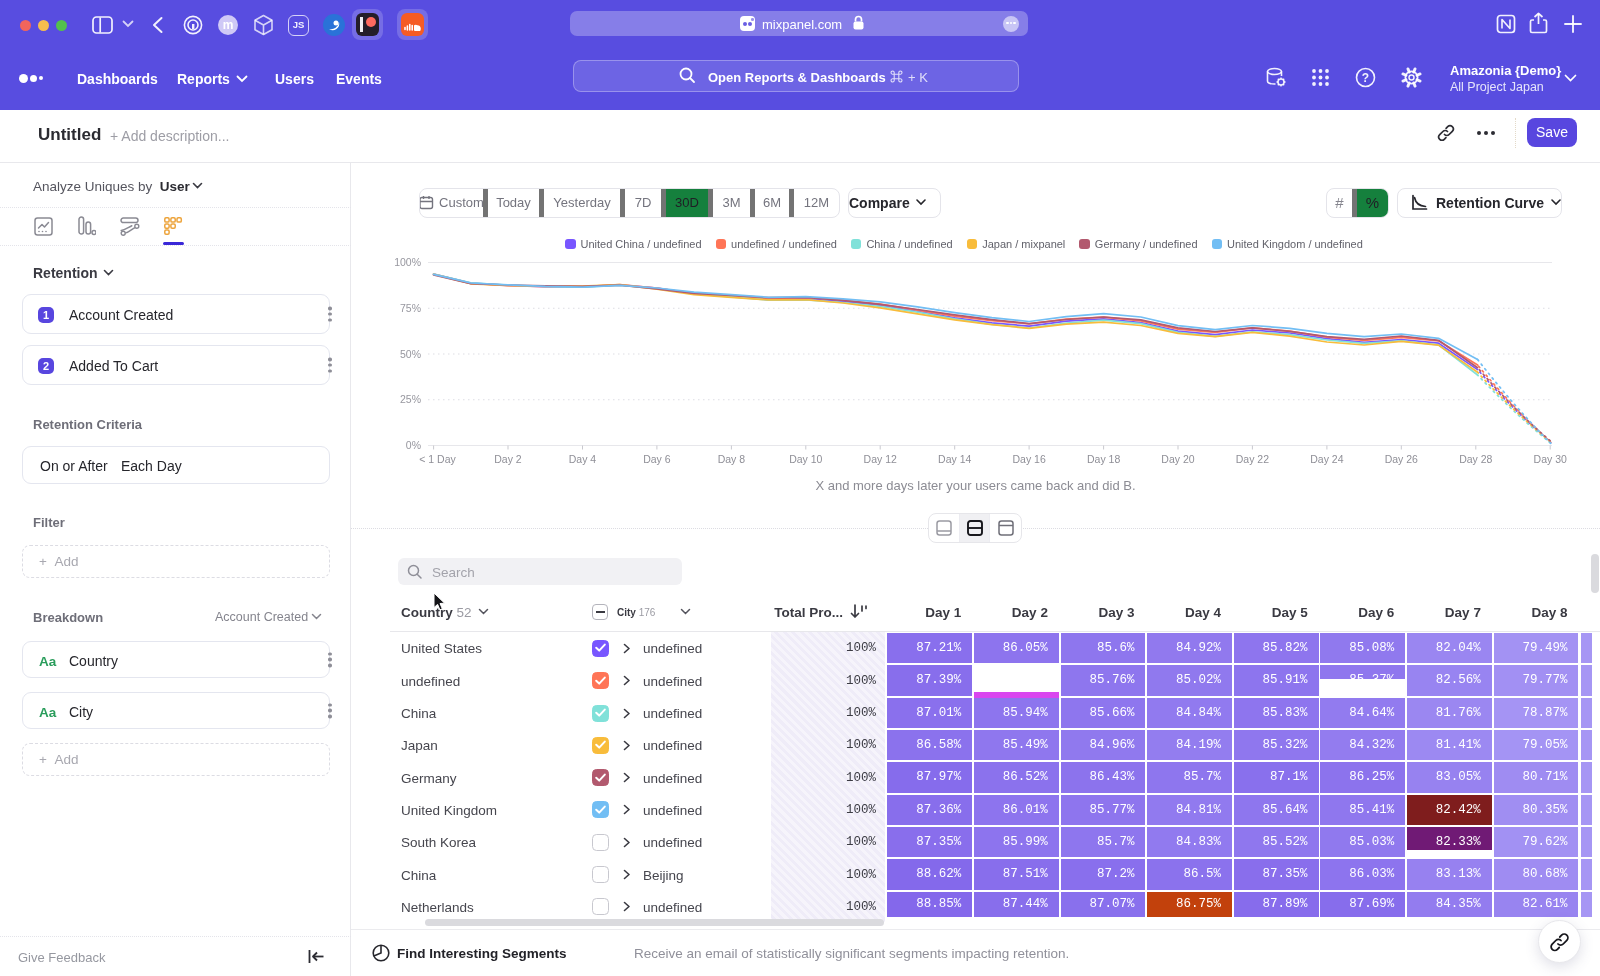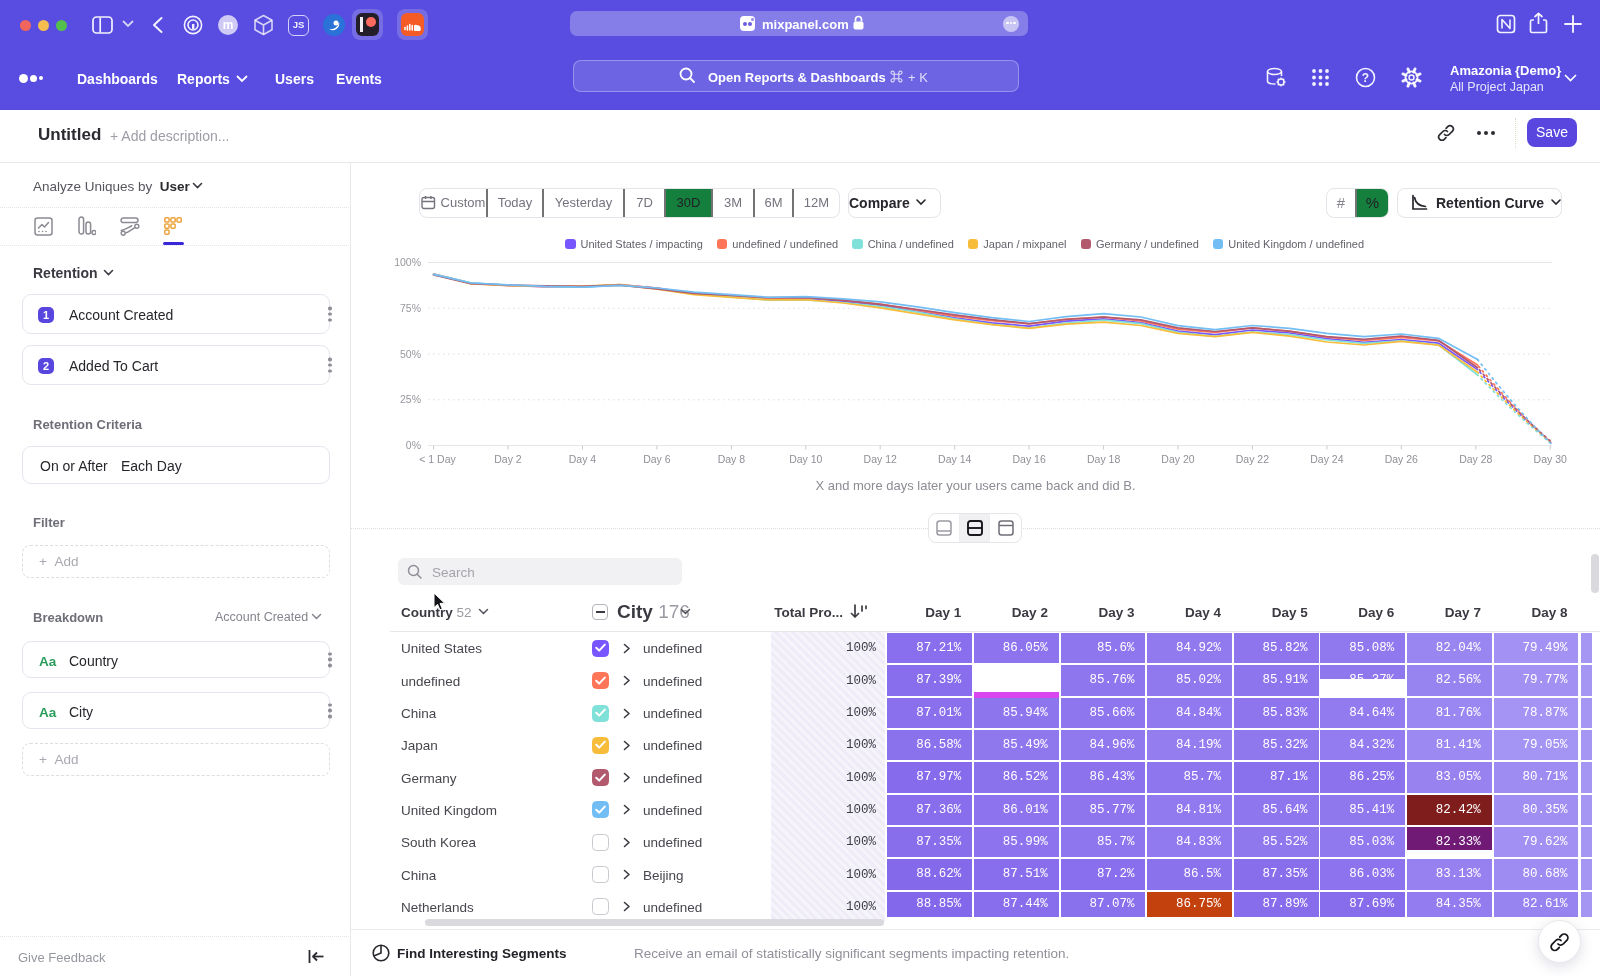--- a/index.html
+++ b/index.html
@@ -11,21 +11,21 @@
 .pc { position:absolute; color:#fff; font-size:12.5px; text-align:right; padding-right:11px; }
 .tot { position:absolute; left:771px; width:105px; text-align:right; font-size:12.5px; color:#3c3c44; transform:translateY(-50%); }
 .dh { position:absolute; width:80px; text-align:right; font-size:13.5px; font-weight:700; color:#3a3a42; transform:translateY(-50%); }
 .navitem { position:absolute; color:#fff; font-size:15px; font-weight:700; transform:translateY(-50%); white-space:nowrap; }
 .card { position:absolute; left:22px; width:308px; background:#fff; border:1px solid #e4e6ef; border-radius:9px; }
 .kebab { position:absolute; left:305px; top:50%; transform:translateY(-50%); width:4px; }
 .kebab i { display:block; width:3.5px; height:3.5px; border-radius:50%; background:#8f8f98; margin:2.2px 0; }
 .shead { position:absolute; left:33px; font-size:13px; font-weight:700; color:#6e6e78; transform:translateY(-50%); }
 .addbox { position:absolute; left:22px; width:308px; height:33px; border:1.5px dashed #dcdce3; border-radius:8px; color:#a8a8b0; font-size:13.5px; line-height:31px; padding-left:16px; }
 .btn-seg { position:absolute; top:188px; height:29.5px; background:#fff; border:1px solid #e4e4ea; border-radius:8px; display:flex; align-items:center; white-space:nowrap; overflow:hidden; }
-.seg { font-size:13px; color:#74747e; height:100%; display:flex; align-items:center; justify-content:center; border-right:2px solid #737373; white-space:nowrap; flex:none; }
+.seg { font-size:13px; color:#74747e; height:100%; display:flex; align-items:center; justify-content:center; border-right:5px solid #737373; white-space:nowrap; flex:none; }
 .seg:last-child { border-right:none; }
 .seg.sel { background:#15803d; color:#202026; font-weight:400; }
 .legend { position:absolute; top:238px; display:flex; }
 .lg { display:flex; align-items:center; margin-right:14px; }
 .lg b { width:10.5px; height:10.5px; border-radius:3px; margin-right:5px; }
 .lg span { font-size:11px; color:#62626b; white-space:nowrap; }
 </style></head>
 <body>
 
 <div class="abs" style="left:0;top:0;width:1600px;height:110px;background:#584de0"></div>
@@ -72,21 +72,21 @@
 <svg class="abs" style="left:404px;top:22px" width="17" height="9" viewBox="0 0 17 9">
     <path d="M1 7.5 V5.5 M3.4 8 V4 M5.8 8 V2.5 M8.2 8 V3.5" stroke="#fff" stroke-width="1.6" stroke-linecap="round"></path>
     <path d="M10 8 a3.5 3.5 0 1 0 3.4-4.8 a4 4 0 0 0-3.4 0 Z" fill="#fff"></path>
   </svg>
 
 <div class="abs" style="left:570px;top:10.5px;width:458px;height:25px;border-radius:7px;background:rgba(255,255,255,0.28)"></div>
 <div class="abs" style="left:740px;top:15.5px;width:15px;height:15px;border-radius:4px;background:#fff"></div>
 <div class="abs" style="left:743px;top:21.5px;width:4px;height:4px;border-radius:50%;background:#6a5fe3"></div>
 <div class="abs" style="left:748.4px;top:21.5px;width:4px;height:4px;border-radius:50%;background:#6a5fe3"></div>
 <div class="abs" style="left:751px;top:18px;width:2.6px;height:2.6px;border-radius:50%;background:#9a92ec"></div>
-<div class="abs navitem" style="left:762px;top:23.5px;font-size:13px;font-weight:700">mixpanel.com</div>
+<div class="abs navitem" style="left:762px;top:23.5px;font-size:13px;font-weight:400">mixpanel.com</div>
 <svg class="abs" style="left:852px;top:15px" width="13" height="16" viewBox="0 0 13 16">
     <rect x="1.5" y="6.5" width="10" height="8" rx="2" fill="#fff"></rect>
     <path d="M3.5 6.5 V4.5 a3 3 0 0 1 6 0 V6.5" fill="none" stroke="#fff" stroke-width="1.7"></path>
   </svg>
 <div class="abs" style="left:1003px;top:15.5px;width:16px;height:16px;border-radius:50%;background:rgba(255,255,255,0.55)"></div>
 <div class="abs" style="left:1006.2px;top:21.8px;width:2.6px;height:2.6px;border-radius:50%;background:#fff"></div>
 <div class="abs" style="left:1009.7px;top:21.8px;width:2.6px;height:2.6px;border-radius:50%;background:#fff"></div>
 <div class="abs" style="left:1013.2px;top:21.8px;width:2.6px;height:2.6px;border-radius:50%;background:#fff"></div>
 
 <svg class="abs" style="left:1496px;top:14px" width="20" height="20" viewBox="0 0 20 20">
@@ -312,21 +312,21 @@
     </svg>
   <span style="font-size:14px;font-weight:700;color:#26262c">Retention Curve</span>
   <svg class="abs" style="left:0px;top:0px;position:relative;margin-left:7px;flex:none" width="10" height="7" viewBox="0 0 10 7">
       <path d="M1 1 L5 5 L9 1" fill="none" stroke="#26262c" stroke-width="1.6" stroke-linecap="round"></path>
     </svg>
 </div>
 
 <div class="legend" style="left:565px">
   <div class="lg">
       <b style="background:#7856ff"></b>
-      <span>United States / impacting</span>
+      <span>United China / undefined</span>
     </div>
   <div class="lg">
       <b style="background:#ff7557"></b>
       <span>undefined / undefined</span>
     </div>
   <div class="lg">
       <b style="background:#80e1d9"></b>
       <span>China / undefined</span>
     </div>
   <div class="lg">
@@ -429,21 +429,21 @@
     <line x1="10.2" y1="10.2" x2="14" y2="14" stroke="#8f8f98" stroke-width="1.5" stroke-linecap="round"></line>
   </svg>
 <div class="abs" style="left:432px;top:572px;transform:translateY(-50%);font-size:13.5px;color:#a3a3ab">Search</div>
 
 <div class="abs" style="left:401px;top:612px;transform:translateY(-50%);font-size:13.5px;font-weight:700;color:#3a3a42">Country <span style="font-weight:400;color:#9b9ba3">52</span></div>
 <svg class="abs" style="left:478px;top:608px" width="11" height="8" viewBox="0 0 11 8">
     <path d="M1.5 1.5 L5.5 5.5 L9.5 1.5" fill="none" stroke="#53535c" stroke-width="1.5" stroke-linecap="round"></path>
   </svg>
 <div class="abs" style="left:592px;top:604px;width:16px;height:16px;border:1.5px solid #b4b4bc;border-radius:4px"></div>
 <div class="abs" style="left:595.5px;top:611px;width:9px;height:2px;background:#3a3a42"></div>
-<div class="abs" style="left:617px;top:612px;transform:translateY(-50%);font-size:19px;font-weight:700;color:#3a3a42">City <span style="font-weight:400;color:#9b9ba3">176</span></div>
+<div class="abs" style="left:617px;top:612px;transform:translateY(-50%);font-size:10px;font-weight:700;color:#3a3a42">City <span style="font-weight:400;color:#9b9ba3">176</span></div>
 <svg class="abs" style="left:680px;top:608px" width="11" height="8" viewBox="0 0 11 8">
     <path d="M1.5 1.5 L5.5 5.5 L9.5 1.5" fill="none" stroke="#53535c" stroke-width="1.5" stroke-linecap="round"></path>
   </svg>
 <div class="abs" style="left:743px;top:612px;transform:translateY(-50%);width:100px;text-align:right;font-size:13.5px;font-weight:700;color:#3a3a42">Total Pro...</div>
 <svg class="abs" style="left:850px;top:603px" width="19" height="18" viewBox="0 0 19 18">
     <path d="M5 2 V14 M1.5 10.5 L5 14 L8.5 10.5" fill="none" stroke="#3a3a42" stroke-width="1.7" stroke-linecap="round" stroke-linejoin="round"></path>
     <line x1="12" y1="3" x2="12" y2="8" stroke="#3a3a42" stroke-width="1.7" stroke-linecap="round"></line>
     <line x1="16" y1="3" x2="16" y2="5.5" stroke="#3a3a42" stroke-width="1.7" stroke-linecap="round"></line>
   </svg>
 <div class="abs" style="left:390px;top:630.7px;width:1210px;border-top:1px solid #e7e7eb"></div>

